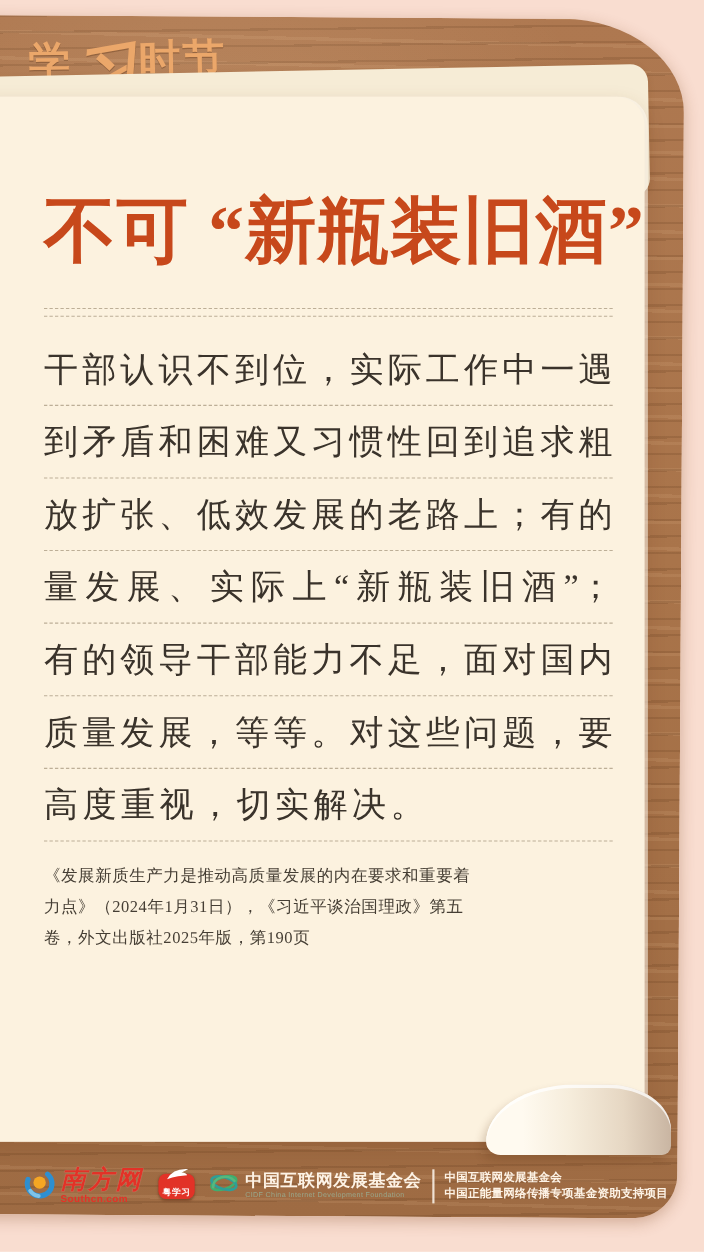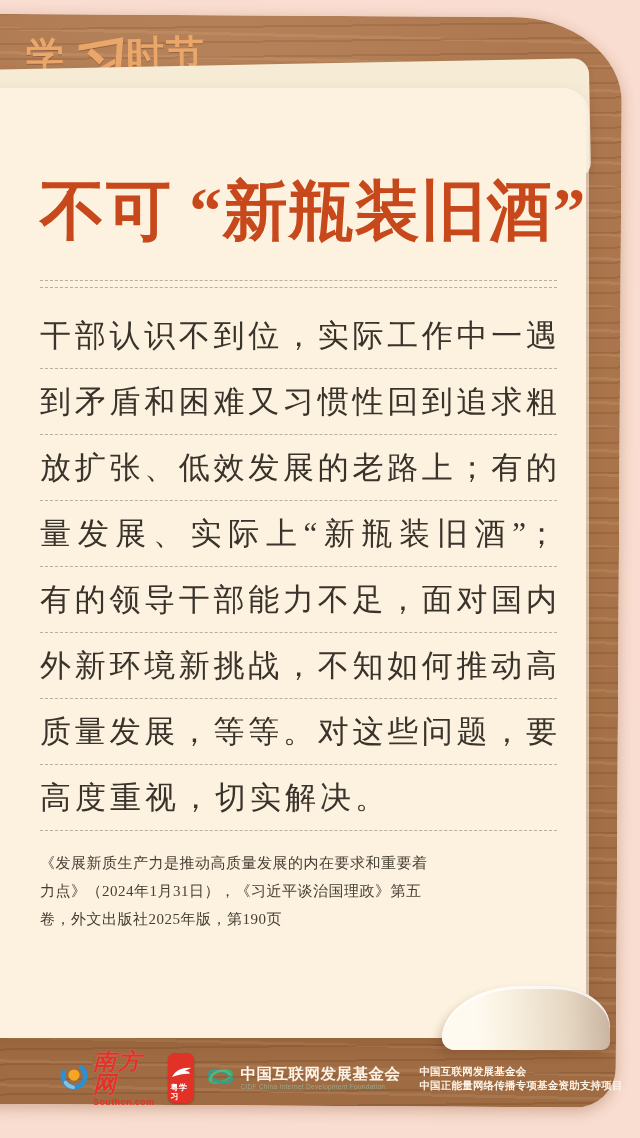--- a/index.html
+++ b/index.html
@@ -70,28 +70,28 @@
   .cit-line{display:block;text-align:justify;text-align-last:auto;white-space:nowrap;}
 
   
   .curl{position:absolute;right:-24px;bottom:-12px;width:168px;height:64px;z-index:5;
     background:linear-gradient(268deg,#C9B5A2 1%,#E6D7C3 26%,#F6EDDC 55%,#FFFAF0 80%);
     border-radius:58% 42% 10px 16px / 100% 78% 10px 14px;
     box-shadow:-4px 5px 8px rgba(90,50,20,.22), inset 0 3px 0 rgba(255,255,255,.75);}
 
   
   .footer{position:absolute;left:0;top:1054px;width:622px;height:48px;z-index:6;
-    display:flex;align-items:center;padding-left:59px;
+    display:flex;align-items:center;padding-left:21px;
     font-family:"Liberation Sans",sans-serif;}
   .southcn{display:flex;align-items:center;gap:4px;}
   .southcn-text{display:flex;flex-direction:column;line-height:1;}
   .southcn-name{font-size:23px;font-weight:900;font-style:italic;color:var(--logo-red);
     letter-spacing:2px;font-family:"Liberation Serif",serif;text-shadow:0 0 1px rgba(255,255,255,.4);}
   .southcn-sub{font-size:9px;font-weight:700;color:var(--logo-red);letter-spacing:.4px;margin-top:2px;}
-  .yuexuexi{width:33px;height:50px;margin-left:14px;background:var(--logo-red);border-radius:7px;
+  .yuexuexi{width:33px;height:23px;margin-left:14px;background:var(--logo-red);border-radius:7px;
     display:flex;flex-direction:column;align-items:center;justify-content:flex-end;
     padding:3px 2px 2px;box-shadow:0 1px 2px rgba(80,30,10,.4);}
   .yuexuexi-label{font-size:8px;font-weight:700;color:#fff;letter-spacing:.5px;line-height:9px;}
   .cidf{display:flex;align-items:center;margin-left:13px;}
   .cidf-text{margin-left:6px;display:flex;flex-direction:column;line-height:1;}
   .cidf-name{font-size:15.5px;font-weight:700;color:var(--footer-text);letter-spacing:.5px;white-space:nowrap;}
   .cidf-sub{font-size:6.5px;color:rgba(150,205,185,.60);margin-top:2.5px;letter-spacing:.3px;white-space:nowrap;}
   .foot-divider{width:2px;height:31px;background:rgba(253,246,236,.85);margin:0 9px 0 10px;}
   .support{display:flex;flex-direction:column;line-height:14.5px;}
   .support span{font-size:10.5px;font-weight:700;color:var(--footer-text);letter-spacing:.2px;white-space:nowrap;}
@@ -117,21 +117,20 @@
       <h1 class="title">不可 “新瓶装旧酒”</h1>
 
       <div class="sep-double"></div>
 
       <div class="lines">
         <div class="line">干部认识不到位，实际工作中一遇</div>
         <div class="line">到矛盾和困难又习惯性回到追求粗</div>
         <div class="line">放扩张、低效发展的老路上；有的</div>
         <div class="line">量发展、实际上“新瓶装旧酒”；</div>
         <div class="line">有的领导干部能力不足，面对国内</div>
-        <div class="line">外新环境新挑战，不知如何推动高</div>
         <div class="line">质量发展，等等。对这些问题，要</div>
         <div class="line last">高度重视，切实解决。</div>
       </div>
 
       <div class="citation">
         <span class="cit-line">《发展新质生产力是推动高质量发展的内在要求和重要着</span>
         <span class="cit-line">力点》（2024年1月31日），《习近平谈治国理政》第五</span>
         <span class="cit-line">卷，外文出版社2025年版，第190页</span>
       </div>
 

